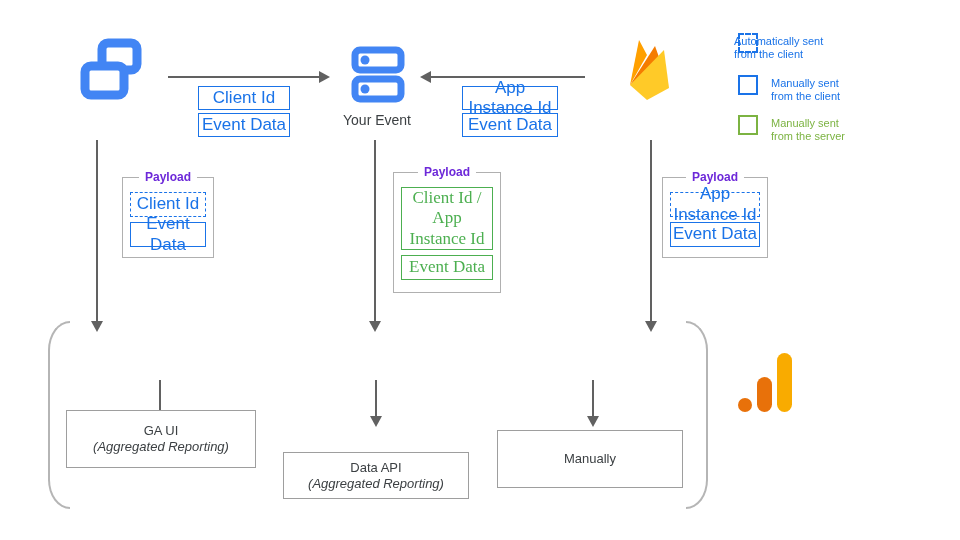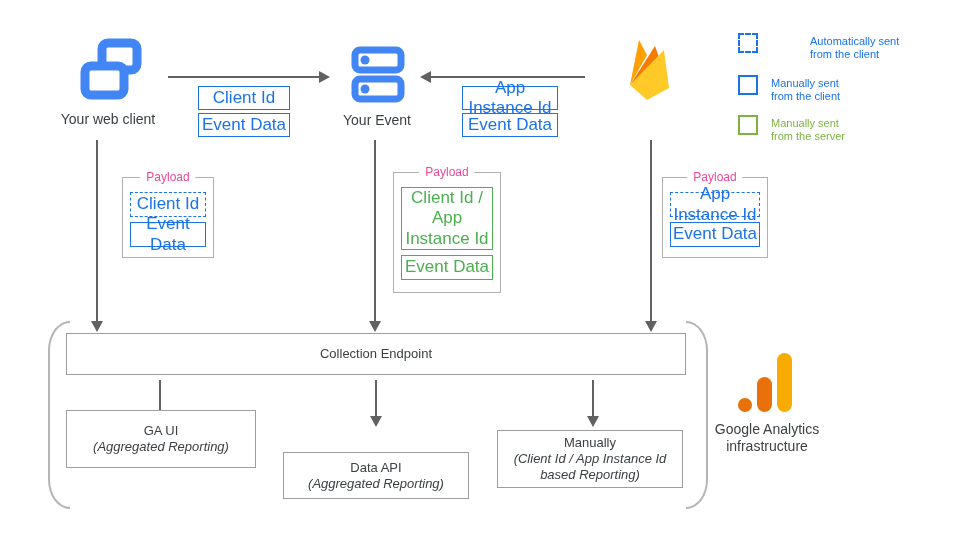--- a/index.html
+++ b/index.html
@@ -9,25 +9,25 @@
   .node-label{font-size:14px;font-weight:500;color:#3c4043;text-align:center;}
   .hline{height:2px;background:#616161;}
   .vline{width:2px;background:#616161;}
   .ah-right{width:0;height:0;border-top:6px solid transparent;border-bottom:6px solid transparent;border-left:11px solid #616161;}
   .ah-left{width:0;height:0;border-top:6px solid transparent;border-bottom:6px solid transparent;border-right:11px solid #616161;}
   .ah-down{width:0;height:0;border-left:6px solid transparent;border-right:6px solid transparent;border-top:11px solid #616161;}
   .tag{box-sizing:border-box;background:#fff;display:flex;align-items:center;justify-content:center;
        font-size:17px;font-weight:500;text-align:center;line-height:1.2;white-space:pre-line;}
   .dashed-blue{border:1.5px dashed #1a73e8;color:#1a73e8;}
   .solid-blue{border:1.5px solid #1a73e8;color:#1a73e8;}
-  .solid-green{border:1.5px solid #4caf50;color:#4caf50;}
+  .solid-green{border:1.5px solid #4caf50;color:#4caf50;font-family:Liberation Serif, serif;}
   .fieldset{box-sizing:border-box;border:1px solid #b0b0b0;background:#fff;
             display:flex;flex-direction:column;gap:5px;padding:14px 7px 10px;}
   .fs-title{position:absolute;top:-8px;left:50%;transform:translateX(-50%);background:#fff;
-            padding:0 6px;font-size:12px;font-weight:400;color:#ec4899;white-space:nowrap;}
+            padding:0 6px;font-size:12px;font-weight:700;color:#6d28d9;white-space:nowrap;}
   .fs-item{min-height:25px;}
   .gray-box{box-sizing:border-box;border:1px solid #9e9e9e;background:#fff;display:flex;flex-direction:column;
             align-items:center;justify-content:center;color:#3c4043;font-size:13px;line-height:16px;text-align:center;}
   .svc-name{font-weight:500;}
   .svc-sub{font-style:italic;white-space:pre-line;}
   .bracket{box-sizing:border-box;width:22px;height:188px;}
   .bracket.left{border:2px solid #b5b5b5;border-right:none;border-top-left-radius:24px 32px;border-bottom-left-radius:24px 32px;}
   .bracket.right{border:2px solid #b5b5b5;border-left:none;border-top-right-radius:24px 32px;border-bottom-right-radius:24px 32px;}
   .legend-swatch{box-sizing:border-box;width:20px;height:20px;background:#fff;}
   .legend-swatch.dashed-blue{border:2px dashed #1a73e8;}
@@ -41,21 +41,20 @@
 </style>
 </head>
 <body>
 
 <div class="canvas">
 
   <svg class="abs" style="left:80px;top:38px;" width="62" height="66" viewBox="0 0 62 66">
     <rect x="22" y="5" width="35" height="27" rx="6" fill="#fff" stroke="#4285f4" stroke-width="9"></rect>
     <rect x="5" y="28" width="39" height="29" rx="6" fill="#fff" stroke="#4285f4" stroke-width="9"></rect>
   </svg>
-  <div class="abs node-label" style="left:40px;top:111px;width:136px;">Your web client</div>
 
   <svg class="abs" style="left:351px;top:46px;" width="54" height="60" viewBox="0 0 54 60">
     <rect x="4" y="4" width="46" height="20" rx="5" fill="#fff" stroke="#4285f4" stroke-width="7"></rect>
     <circle cx="14" cy="14" r="4.5" fill="#4285f4"></circle>
     <rect x="4" y="33" width="46" height="20" rx="5" fill="#fff" stroke="#4285f4" stroke-width="7"></rect>
     <circle cx="14" cy="43" r="4.5" fill="#4285f4"></circle>
   </svg>
   <div class="abs node-label" style="left:307px;top:112px;width:140px;">Your Event</div>
 
   <svg class="abs" style="left:620px;top:38px;" width="56" height="64" viewBox="0 0 56 64">
@@ -73,21 +72,21 @@
 
   <div>
     <div class="abs ah-left" style="left:420px;top:71px;"></div>
     <div class="abs hline" style="left:431px;top:76px;width:154px;"></div>
   </div>
   <div class="abs tag solid-blue" style="left:462px;top:86px;width:96px;height:24px;">App Instance Id</div>
   <div class="abs tag solid-blue" style="left:462px;top:113px;width:96px;height:24px;">Event Data</div>
 
   <div>
     <div class="abs legend-swatch dashed-blue" style="left:738px;top:33px;"></div>
-    <div class="abs legend-text blue" style="left:810px;top:35px;width:150px;">Automatically sent
+    <div class="abs legend-text blue" style="left:734px;top:35px;width:150px;">Automatically sent
 from the client</div>
     <div class="abs legend-swatch solid-blue" style="left:738px;top:75px;"></div>
     <div class="abs legend-text blue" style="left:771px;top:77px;width:150px;">Manually sent
 from the client</div>
     <div class="abs legend-swatch solid-green" style="left:738px;top:115px;"></div>
     <div class="abs legend-text green" style="left:771px;top:117px;width:150px;">Manually sent
 from the server</div>
   </div>
 
   <div>
@@ -118,21 +117,20 @@
 
   <div class="abs fieldset" style="left:662px;top:177px;width:106px;height:81px;">
     <div class="fs-title">Payload</div>
     <div class="tag fs-item dashed-blue">App Instance Id</div>
     <div class="tag fs-item solid-blue">Event Data</div>
   </div>
 
   <div class="abs bracket left" style="left:48px;top:321px;"></div>
   <div class="abs bracket right" style="left:686px;top:321px;"></div>
 
-  <div class="abs gray-box" style="left:66px;top:333px;width:620px;height:42px;font-weight:500;">Collection Endpoint</div>
 
   <div>
     <div class="abs vline" style="left:159px;top:380px;height:37px;"></div>
     <div class="abs ah-down" style="left:154px;top:416px;"></div>
   </div>
   <div>
     <div class="abs vline" style="left:375px;top:380px;height:37px;"></div>
     <div class="abs ah-down" style="left:370px;top:416px;"></div>
   </div>
   <div>
@@ -143,25 +141,21 @@
   <div class="abs gray-box" style="left:66px;top:410px;width:190px;height:58px;">
     <div class="svc-name">GA UI</div>
     <div class="svc-sub">(Aggregated Reporting)</div>
   </div>
   <div class="abs gray-box" style="left:283px;top:452px;width:186px;height:47px;">
     <div class="svc-name">Data API</div>
     <div class="svc-sub">(Aggregated Reporting)</div>
   </div>
   <div class="abs gray-box" style="left:497px;top:430px;width:186px;height:58px;">
     <div class="svc-name">Manually</div>
-    <div class="svc-sub">(Client Id / App Instance Id
-based Reporting)</div>
   </div>
 
   <div class="abs" style="left:735px;top:351px;width:60px;height:64px;">
     <div class="pill" style="left:3px;top:47px;width:14px;height:14px;border-radius:50%;background:#e8710a;"></div>
     <div class="pill" style="left:22px;top:26px;width:15px;height:35px;background:#e8710a;"></div>
     <div class="pill" style="left:42px;top:2px;width:15px;height:59px;background:#f9ab00;"></div>
   </div>
-  <div class="abs ga-caption" style="left:705px;top:421px;width:124px;">Google Analytics
-infrastructure</div>
 
 </div>
 
 </body></html>

